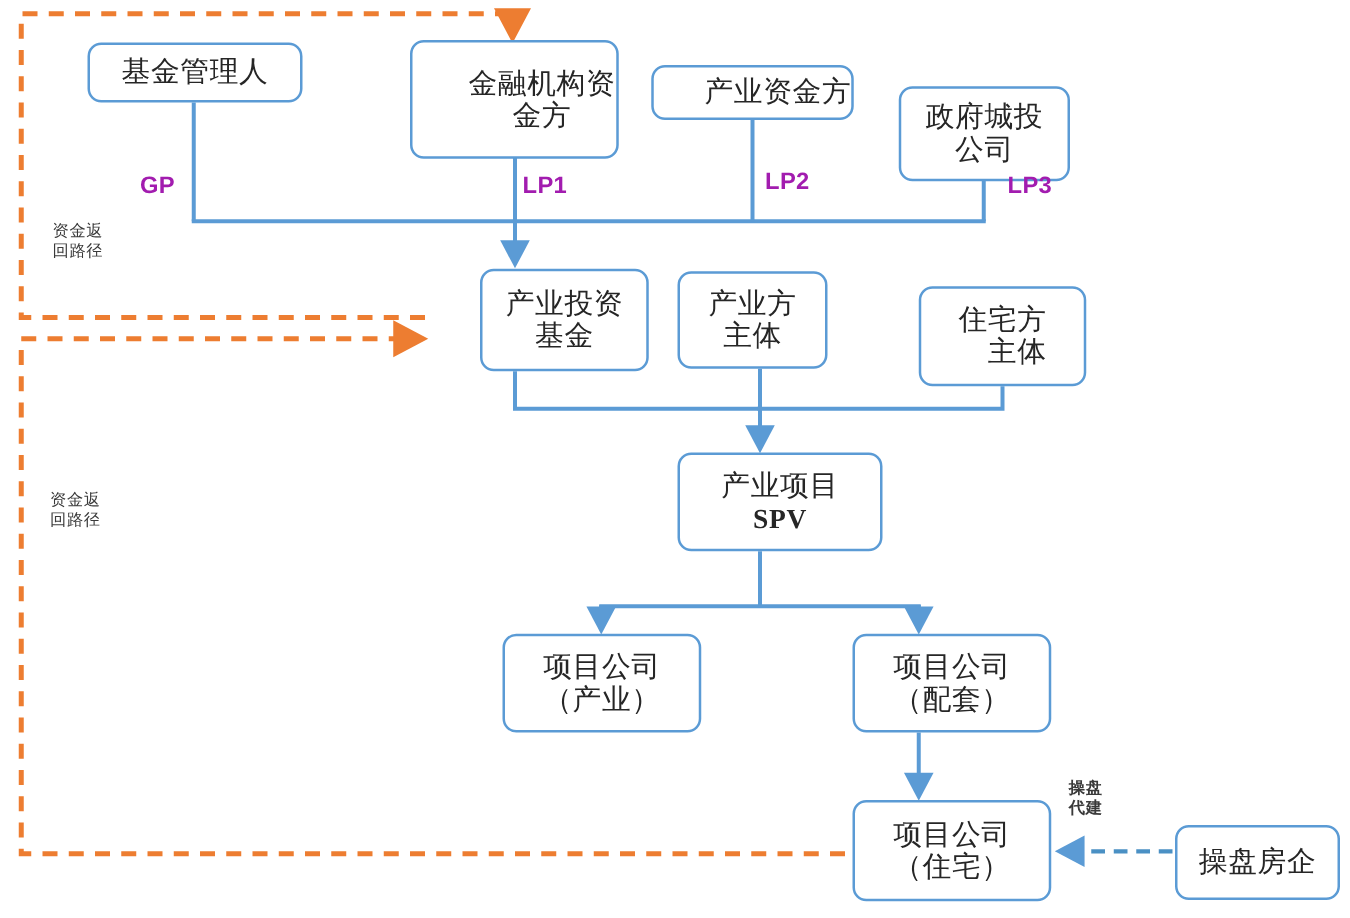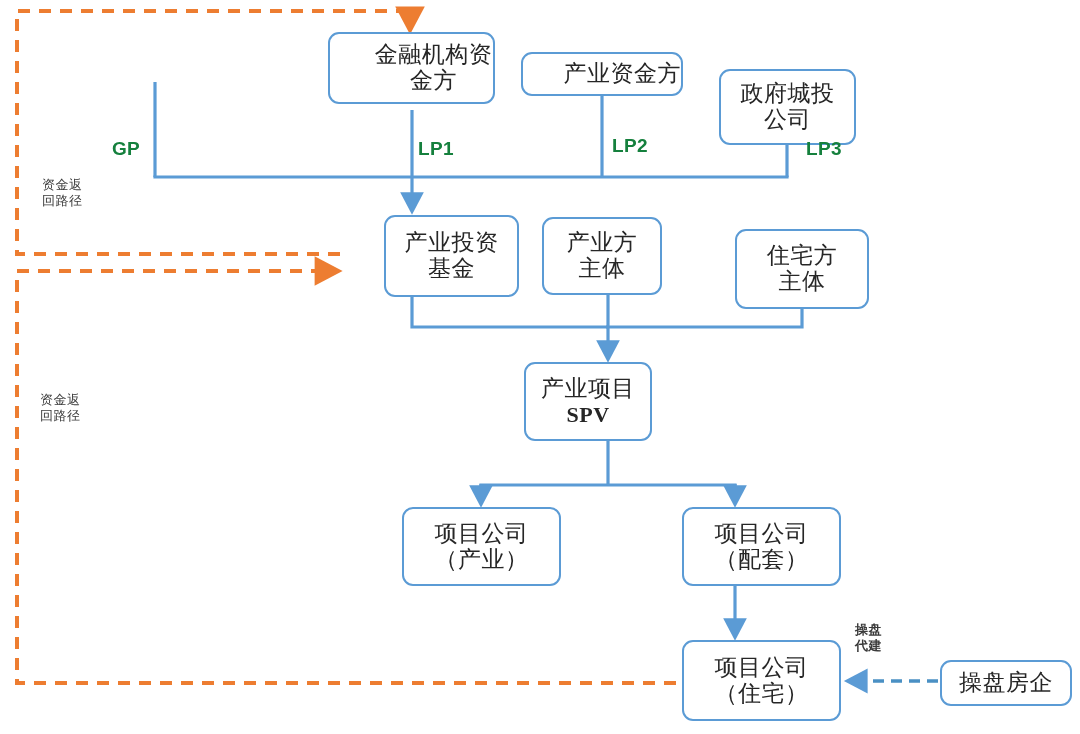--- a/index.html
+++ b/index.html
@@ -39,21 +39,21 @@
     font-size: 23px;
     line-height: 1.12;
     letter-spacing: 0.5px;
   }
   .node-box .lbl {
     display: block;
     white-space: pre-line;
   }
   .edge-label {
     position: absolute;
-    color: #15803d;
+    color: #a21caf;
     font-family: "Liberation Sans", "DejaVu Sans", sans-serif;
     font-size: 19px;
     font-weight: 600;
     letter-spacing: 0.3px;
     white-space: pre-line;
     line-height: 1.1;
   }
   .cn-label {
     position: absolute;
     color: #3a3a3a;
@@ -117,22 +117,25 @@
     </g>
 
     <g stroke="#ED7D31" stroke-width="4" fill="none" stroke-dasharray="12,9" stroke-linecap="butt">
 
       <path d="M340,254 L17,254 L17,11 L410,11 L410,25" marker-end="url(#arrow-orange)"></path>
 
       <path d="M676,683 L17,683 L17,271 L333,271" marker-end="url(#arrow-orange)"></path>
     </g>
   </svg>
 
-
-  <div class="node-box" style="left:328px; top:32px; width:167px; height:72px;padding-left:44px;">
+  <div class="node-box" style="left:70px; top:34px; width:172px; height:48px;">
+    <span class="lbl">基金管理人</span>
+  </div>
+
+  <div class="node-box" style="left:328px; top:32px; width:167px; height:95px;padding-left:44px;">
     <span class="lbl">金融机构资
 金方</span>
   </div>
 
   <div class="node-box" style="left:521px; top:52px; width:162px; height:44px;justify-content:flex-end;">
     <span class="lbl">产业资金方</span>
   </div>
 
   <div class="node-box" style="left:719px; top:33px; width:137px; height:76px;margin-top:36px;">
     <span class="lbl">政府城投
@@ -142,45 +145,45 @@
   <div class="node-box" style="left:345px; top:215px; width:135px; height:82px;margin-left:39px;">
     <span class="lbl">产业投资
 基金</span>
   </div>
 
   <div class="node-box" style="left:542px; top:217px; width:120px; height:78px;">
     <span class="lbl">产业方
 主体</span>
   </div>
 
-  <div class="node-box" style="left:735px; top:229px; width:134px; height:80px;">
+  <div class="node-box" style="left:735px; top:229px; width:134px; height:80px;text-align:right;">
     <span class="lbl">住宅方
 主体</span>
   </div>
 
-  <div class="node-box" style="left:524px; top:362px; width:128px; height:79px;">
+  <div class="node-box" style="left:542px; top:362px; width:164px; height:79px;">
     <span class="lbl">产业项目<br><span class="spv-sub">SPV</span></span>
   </div>
 
   <div class="node-box" style="left:402px; top:507px; width:159px; height:79px;">
     <span class="lbl">项目公司
 （产业）</span>
   </div>
 
   <div class="node-box" style="left:682px; top:507px; width:159px; height:79px;">
     <span class="lbl">项目公司
 （配套）</span>
   </div>
 
   <div class="node-box" style="left:682px; top:640px; width:159px; height:81px;">
     <span class="lbl">项目公司
 （住宅）</span>
   </div>
 
-  <div class="node-box" style="left:940px; top:660px; width:132px; height:46px;">
+  <div class="node-box" style="left:940px; top:660px; width:132px; height:60px;">
     <span class="lbl">操盘房企</span>
   </div>
 
   <div class="edge-label" style="left:112px; top:139px;">GP</div>
 
   <div class="edge-label" style="left:418px; top:139px;">LP1</div>
 
   <div class="edge-label" style="left:612px; top:136px;">LP2</div>
 
   <div class="edge-label" style="left:806px; top:139px;">LP3</div>

